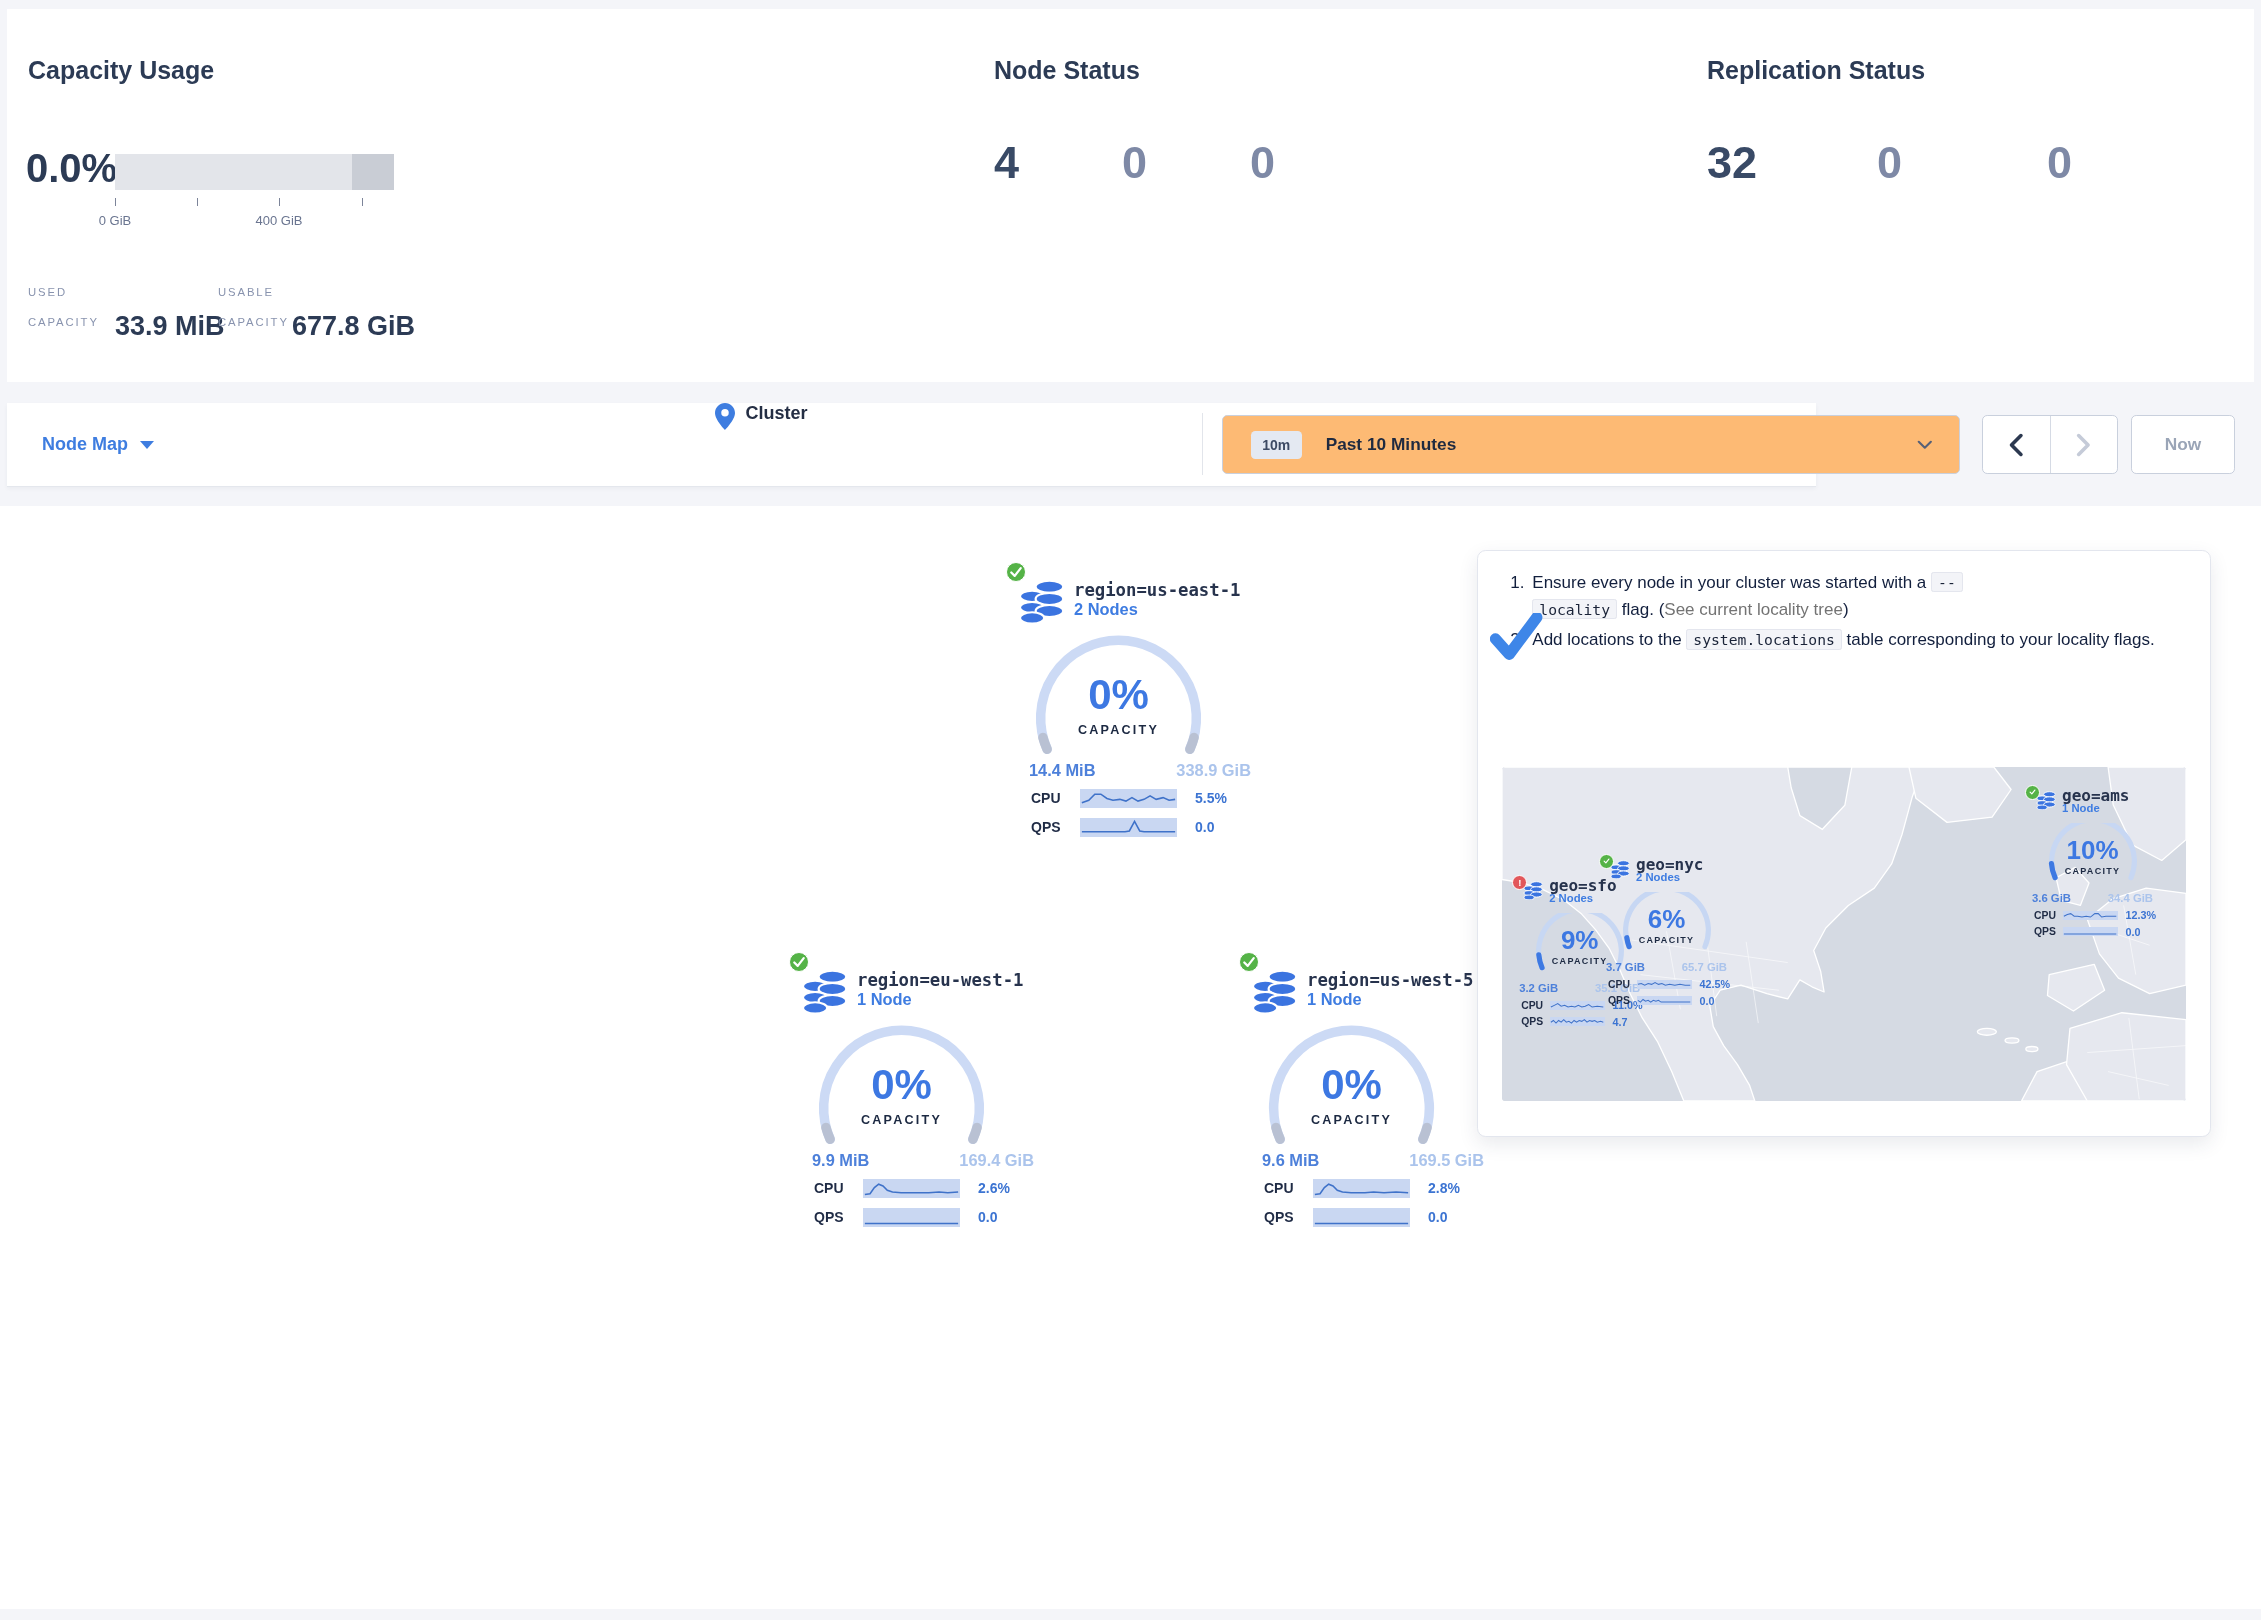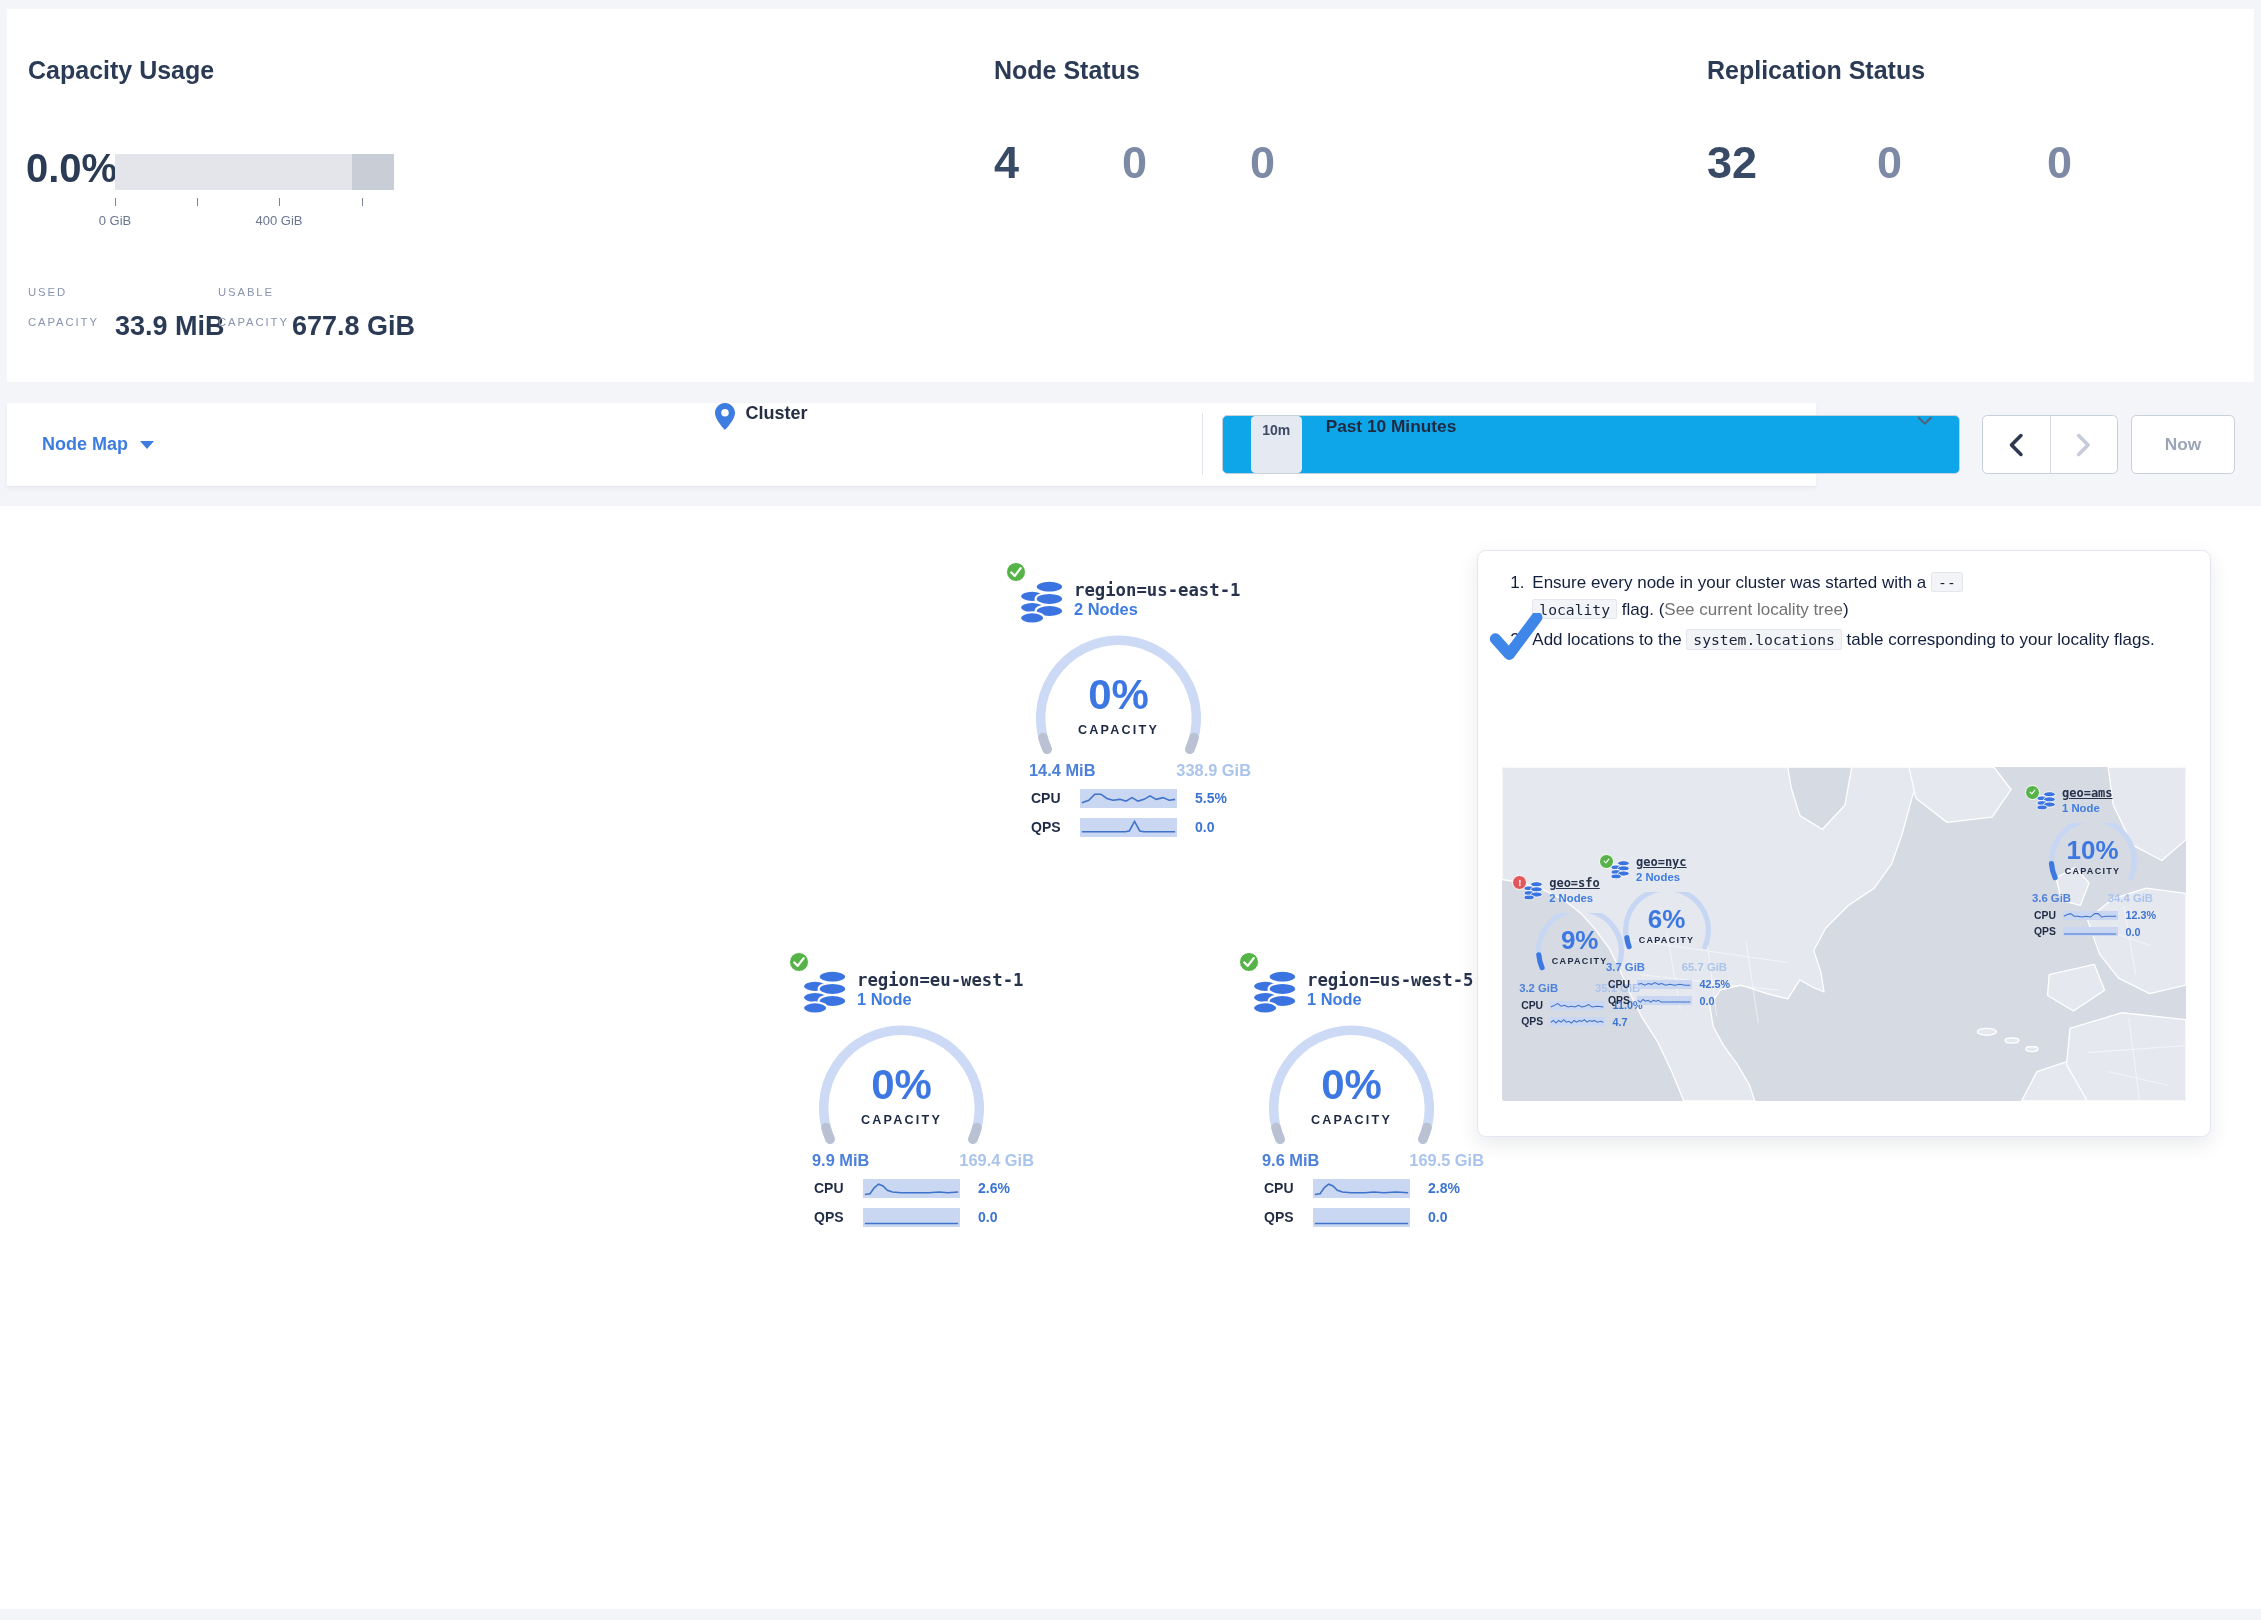--- a/index.html
+++ b/index.html
@@ -26,21 +26,21 @@
            box-shadow:0 1.7px 4.3px rgba(44,59,85,.05);}
   .tb-view{position:absolute;left:35px;top:0;height:83px;display:flex;align-items:center;
            font-size:18px;font-weight:600;color:#3e7de0;cursor:pointer;}
   .caret-down{display:inline-block;margin-left:12px;width:0;height:0;
               border-left:7px solid transparent;border-right:7px solid transparent;
               border-top:8.7px solid #3e7de0;}
   .tb-crumb{position:absolute;left:708px;top:0;height:83px;display:flex;align-items:flex-start;}
   .tb-crumb .lbl{margin-left:10.4px;font-size:18px;font-weight:600;color:#242e44;}
   .tb-divider{position:absolute;left:1195px;top:10.4px;width:0.9px;height:62px;background:#e2e5eb;}
   .timebox{position:absolute;left:1215px;top:12px;width:736px;height:57px;border:0.9px solid #c9d0dd;
-           border-radius:5.2px;display:flex;background:#0ea5e9;cursor:pointer;}
+           border-radius:5.2px;display:flex;align-items:center;background:#fdba74;cursor:pointer;}
   .timebadge{margin-left:28px;padding:6px 11.3px;background:#e4e9f2;border-radius:4.3px;
              font-size:14px;font-weight:700;color:#3d4a63;}
   .timelabel{margin-left:24px;font-size:17.3px;font-weight:600;color:#1f2a40;}
   .timechev{margin-left:auto;margin-right:26px;}
   .arrowbox{position:absolute;left:1975px;top:12px;width:134px;height:57px;border:0.9px solid #c9d0dd;
             border-radius:5.2px;display:flex;background:#fff;}
   .arrowbox .half{width:50%;display:flex;align-items:center;justify-content:center;cursor:pointer;}
   .arrowbox .half.first{border-right:0.9px solid #d5dae4;}
   .nowbtn{position:absolute;left:2124px;top:12px;width:102px;height:57px;border:0.9px solid #c9d0dd;
           border-radius:5.2px;display:flex;align-items:center;justify-content:center;
@@ -88,21 +88,21 @@
   .steplink{color:#737373;cursor:pointer;}
   .bigcheck{position:absolute;left:12px;top:62px;z-index:3;}
   .pmap{position:absolute;left:24px;top:216px;width:684px;height:334px;background:#d5dae3;
         overflow:hidden;border-radius:3.5px;}
 
   
   .mini{position:absolute;width:139px;}
   .mini .badge{width:13px;height:13px;border-width:1.3px;left:5.2px;top:3.5px;}
   .mini .badge svg{transform:scale(.7);}
   .mini .dbicon{left:15.6px;top:10.4px;}
-  .mini .rname{left:42px;top:5.2px;font-size:12px;text-decoration:underline;}
+  .mini .rname{left:42px;top:5.2px;font-size:16px;}
   .mini .rnodes{left:42px;top:21px;font-size:11.3px;}
   .minihead{position:relative;height:40px;}
   .minigauge{position:relative;width:100px;height:61px;margin:1.7px 0 0 22.5px;}
   .minigauge .pct{position:absolute;left:0;right:0;top:12px;text-align:center;
                   font-size:26px;font-weight:700;color:#3d78e2;}
   .minigauge .caplab{position:absolute;left:0;right:0;top:43px;text-align:center;
                      font-size:9px;font-weight:700;letter-spacing:1.3px;color:#1c2942;}
   .minivals{margin:8.7px 0 0 12px;width:121px;display:flex;justify-content:space-between;
             font-size:11.3px;font-weight:600;}
   .minirow{margin:5.2px 0 0 14px;width:123px;display:flex;align-items:center;height:11.3px;}

